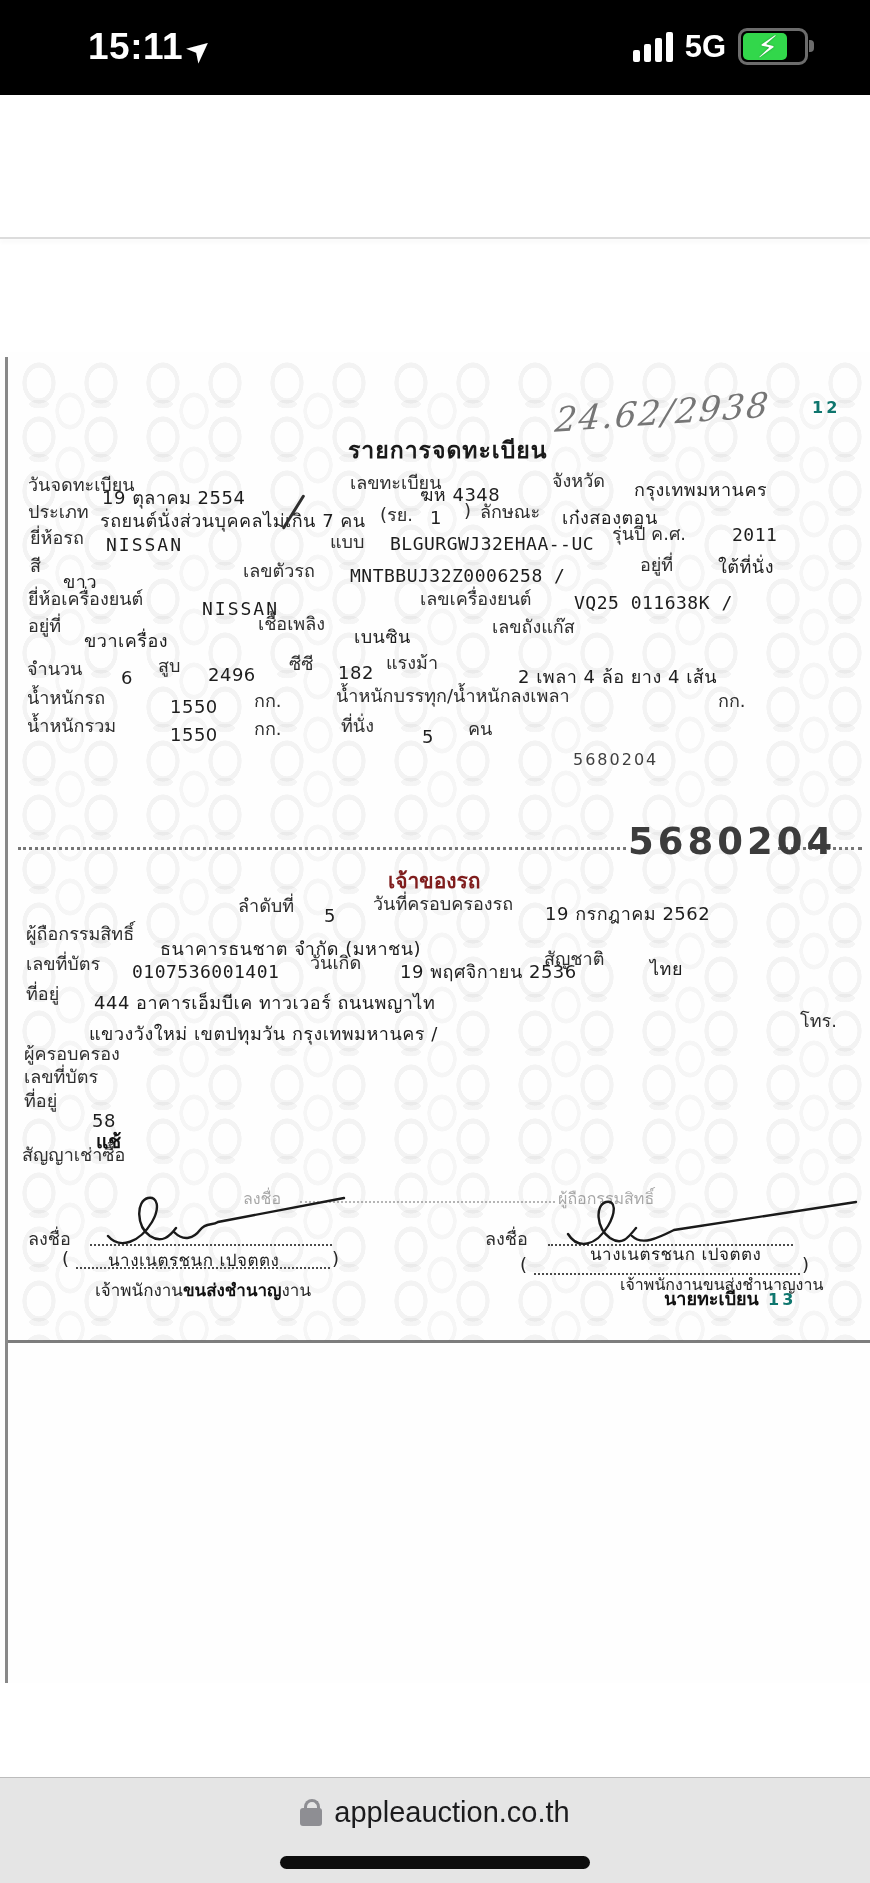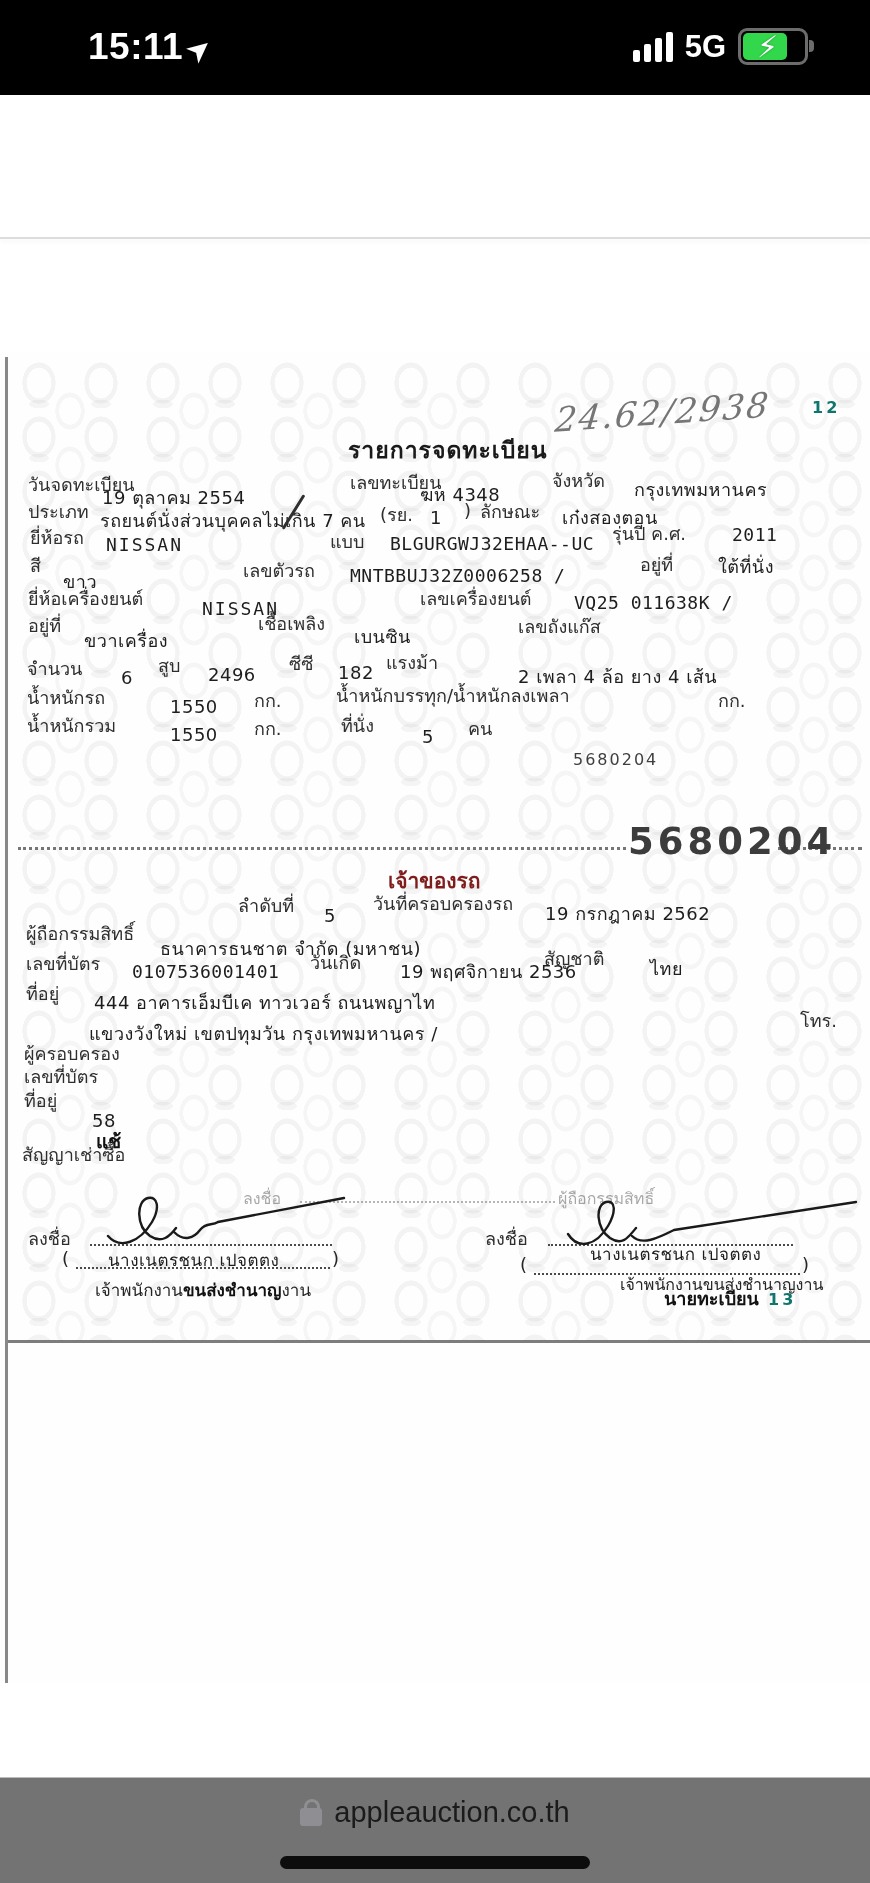--- a/index.html
+++ b/index.html
@@ -45,21 +45,21 @@
   .bignum{font-size:37px;color:#3c3c3c;letter-spacing:4px;font-weight:600;}
   .smnum{font-size:16px;color:#3f3f3f;letter-spacing:2px;}
   .dots{position:absolute;border-bottom:2px dotted #4a4a4a;height:1px;}
   .dash-row{position:absolute;left:18px;top:847px;width:608px;border-bottom:3px dotted #555;opacity:.8;}
   .dash-row2{position:absolute;left:778px;top:847px;width:84px;border-bottom:3px dotted #555;opacity:.8;}
   .slash{position:absolute;width:3px;background:#2f2f2f;transform:rotate(32deg);border-radius:2px;}
   .faint{opacity:.4;}
   .overlay-b{font-weight:700;color:#111;}
   .sig-svg{position:absolute;}
   
-  .bottom-bar{position:absolute;left:0;top:1777px;width:870px;height:106px;background:#737373;border-top:1px solid #bcbcbc;}
+  .bottom-bar{position:absolute;left:0;top:1777px;width:870px;height:106px;background:#e5e5e5;border-top:1px solid #bcbcbc;}
   .url-pill{position:absolute;left:0;top:18px;width:870px;display:flex;justify-content:center;align-items:center;gap:12px;}
   .lock{width:22px;height:18px;background:#8e8e93;border-radius:3px;position:relative;margin-top:8px;}
   .lock:before{content:"";position:absolute;left:4px;top:-9px;width:10px;height:12px;border:3px solid #8e8e93;border-bottom:none;border-radius:8px 8px 0 0;}
   .url-text{font-size:29px;color:#1b1b1d;}
   .home-ind{position:absolute;left:280px;top:78px;width:310px;height:13px;border-radius:7px;background:#0d0d0d;}
 </style>
 </head>
 <body>
 
 <div class="status-bar">
@@ -126,21 +126,21 @@
 
 <div class="t lbl" style="left:28px;top:584px;">ยี่ห้อเครื่องยนต์</div>
 <div class="t val mono" style="left:202px;top:598px;letter-spacing:2px;">NISSAN</div>
 <div class="t lbl" style="left:420px;top:584px;">เลขเครื่องยนต์</div>
 <div class="t val mono" style="left:574px;top:592px;">VQ25 011638K /</div>
 
 <div class="t lbl" style="left:28px;top:611px;">อยู่ที่</div>
 <div class="t val" style="left:84px;top:626px;">ขวาเครื่อง</div>
 <div class="t lbl" style="left:258px;top:609px;">เชื้อเพลิง</div>
 <div class="t val" style="left:354px;top:622px;">เบนซิน</div>
-<div class="t lbl" style="left:492px;top:612px;margin-left:26px;">เลขถังแก๊ส</div>
+<div class="t lbl" style="left:492px;top:612px;">เลขถังแก๊ส</div>
 
 <div class="t lbl" style="left:27px;top:654px;">จำนวน</div>
 <div class="t val" style="left:121px;top:667px;">6</div>
 <div class="t lbl" style="left:158px;top:651px;">สูบ</div>
 <div class="t val" style="left:208px;top:664px;">2496</div>
 <div class="t lbl" style="left:289px;top:649px;">ซีซี</div>
 <div class="t val" style="left:338px;top:662px;">182</div>
 <div class="t lbl" style="left:386px;top:648px;">แรงม้า</div>
 <div class="t val" style="left:518px;top:662px;">2 เพลา 4 ล้อ ยาง 4 เส้น</div>
 

